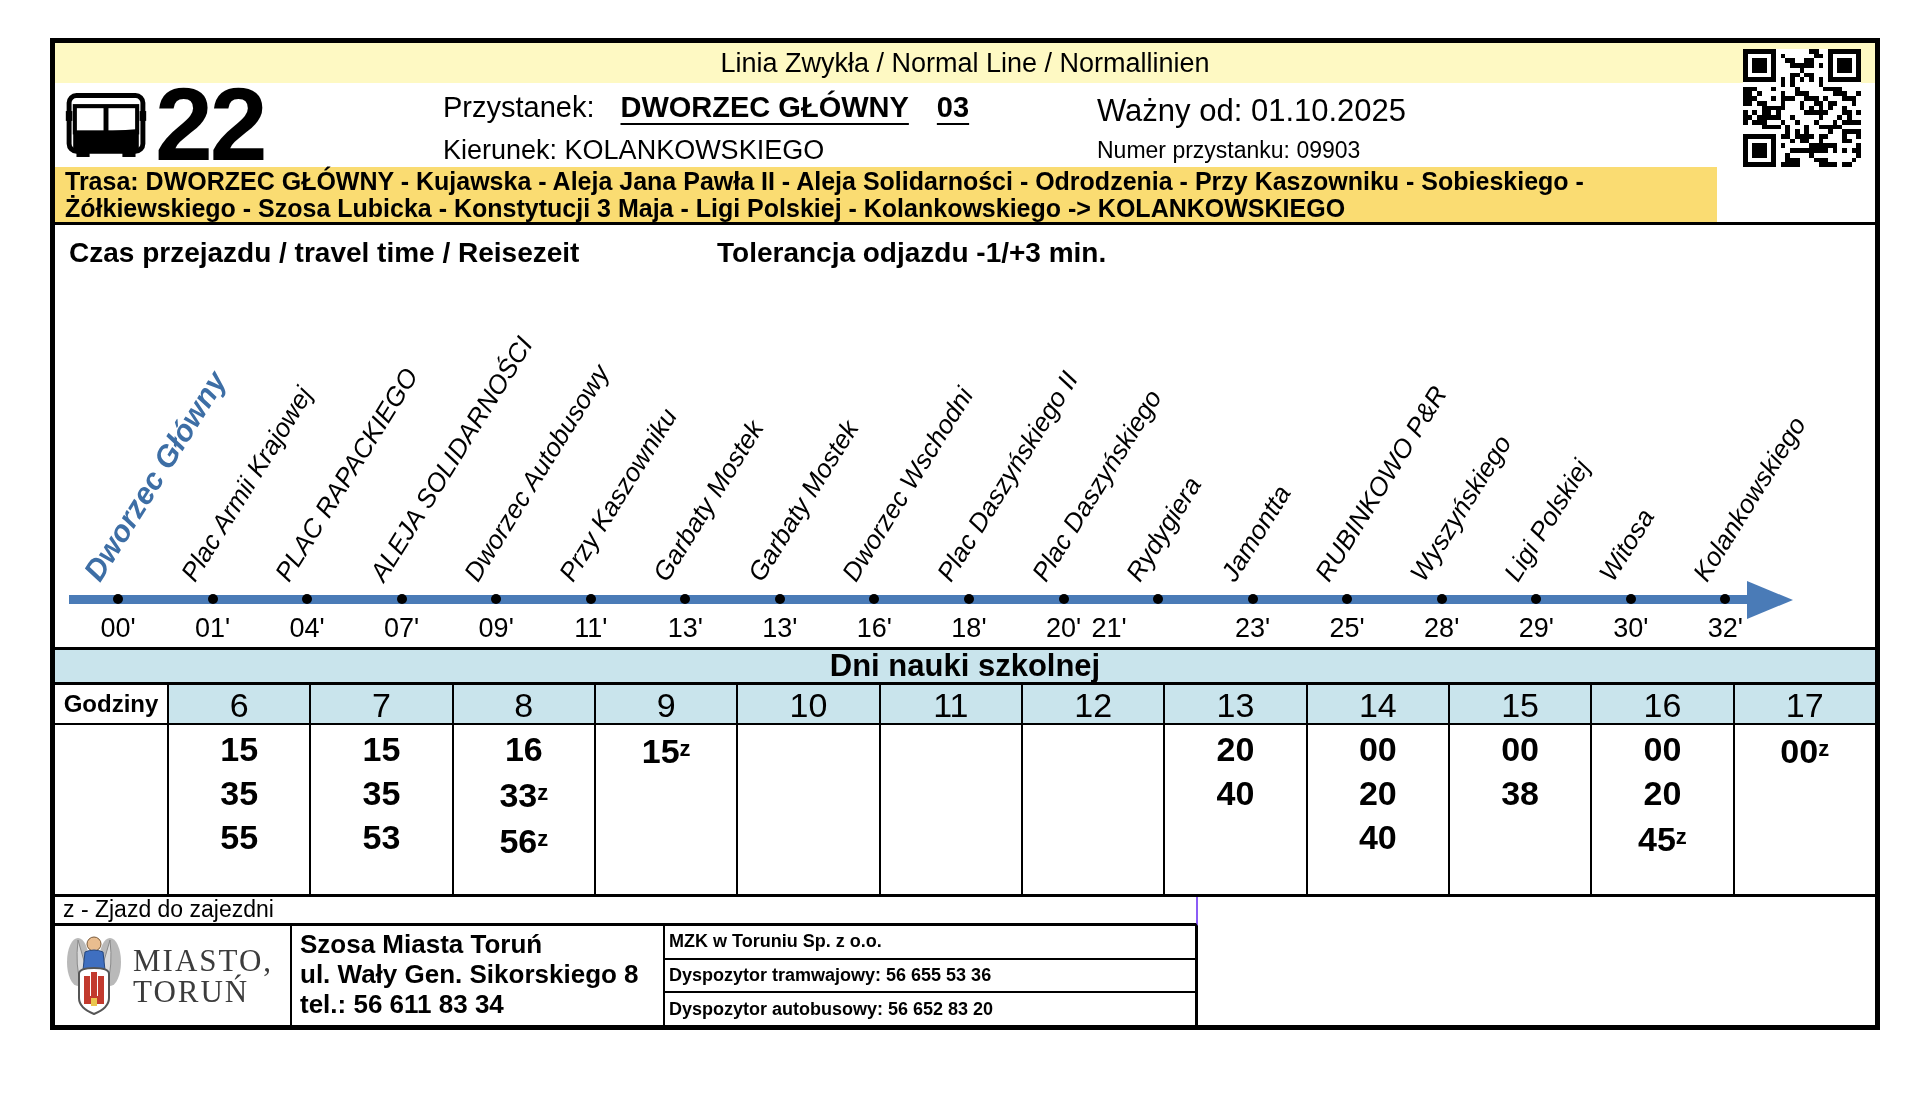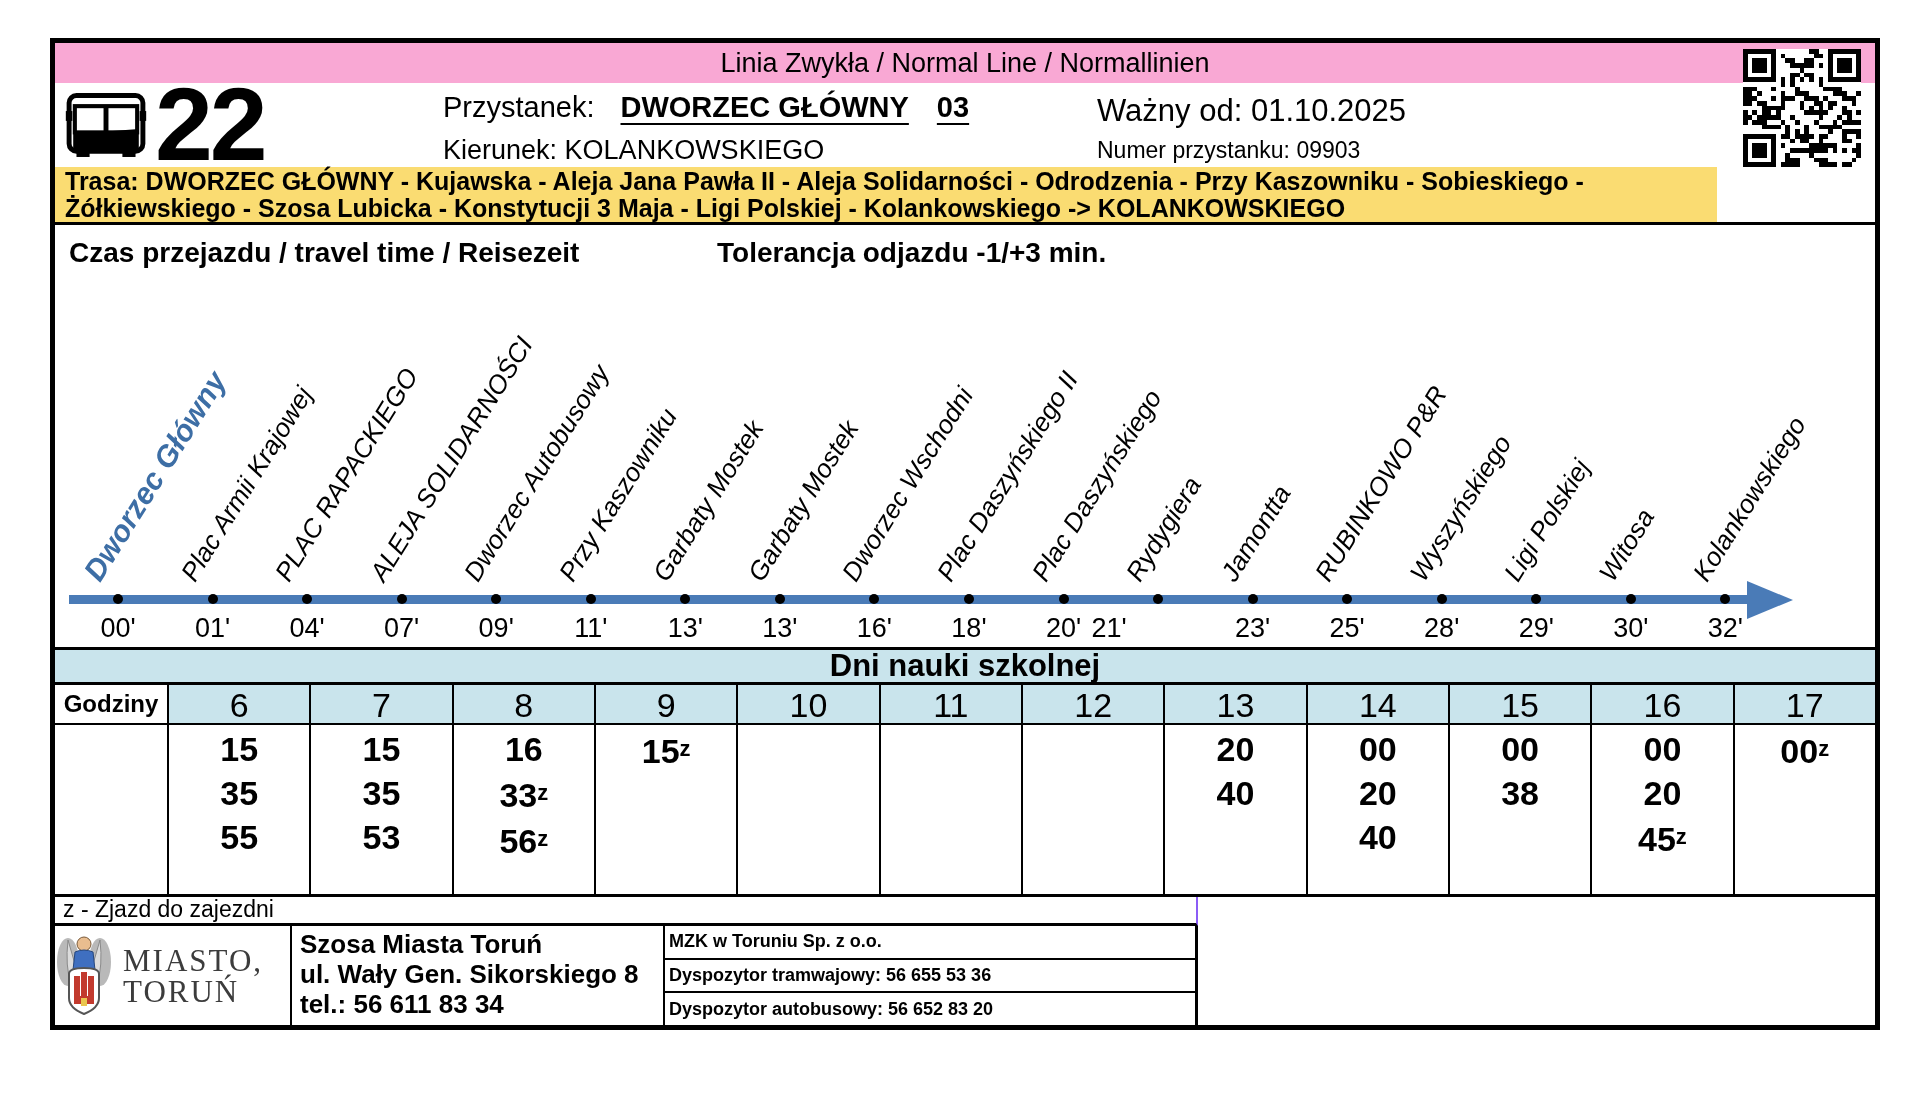--- a/index.html
+++ b/index.html
@@ -1,20 +1,20 @@
 <!DOCTYPE html>
 <html lang="pl"><head>
 <meta charset="utf-8">
 <style>
   html,body{margin:0;padding:0;background:#fff;}
   body{width:1920px;height:1116px;position:relative;font-family:"Liberation Sans",sans-serif;color:#000;overflow:hidden;}
   .sheet{position:absolute;left:50px;top:38px;width:1830px;height:992px;border:5px solid #000;box-sizing:border-box;background:#fff;display:flex;flex-direction:column;}
 
   
-  .top-bar{height:40px;background:#f9a8d4;text-align:center;font-size:27px;line-height:40px;flex:none;}
+  .top-bar{height:40px;background:#fef9c3;text-align:center;font-size:27px;line-height:40px;flex:none;}
 
   
   .header-row{position:relative;height:84px;flex:none;}
   .bus-icon{position:absolute;left:10px;top:10px;}
   .line-number{position:absolute;left:100px;top:-18px;font-size:104px;font-weight:bold;letter-spacing:-3px;}
   .stop-line{position:absolute;left:388px;top:8px;font-size:29px;}
   .stop-line .lbl{font-weight:normal;margin-right:26px;}
   .stop-line .val{font-weight:bold;text-decoration:underline;text-underline-offset:6px;}
   .stop-line .plat{font-weight:bold;text-decoration:underline;text-underline-offset:6px;margin-left:28px;}
   .dir-line{position:absolute;left:388px;top:52px;font-size:27px;}
@@ -53,21 +53,21 @@
   .label-col .hour-cell{background:#fff;font-size:24px;font-weight:bold;line-height:38px;}
   .mins-cell{flex:1;text-align:center;font-size:34px;font-weight:bold;line-height:44px;padding-top:2px;}
   .label-col .mins-cell{font-size:24px;line-height:26px;padding-top:5px;text-align:center;}
   sup.z{font-size:22px;vertical-align:7px;}
 
   
   .legend-row{flex:none;width:1143px;height:29px;box-sizing:border-box;border-right:2px solid #8b5cf6;border-bottom:3px solid #000;font-size:23px;line-height:25px;padding-left:8px;}
 
   
   .footer{flex:1;width:1143px;box-sizing:border-box;border-right:3px solid #000;display:flex;}
-  .logo-box{flex:none;width:237px;box-sizing:border-box;border-right:2px solid #000;display:flex;align-items:center;padding-left:0;}
+  .logo-box{flex:none;width:237px;box-sizing:border-box;border-right:2px solid #000;display:flex;align-items:center;padding-left:10px;}
   .logo-text{margin-left:10px;font-family:"Liberation Serif",serif;font-size:31px;line-height:31px;letter-spacing:2px;color:#3c3c3c;}
   .addr-box{flex:none;width:373px;box-sizing:border-box;border-right:2px solid #000;font-size:26px;font-weight:bold;line-height:30px;padding:3px 0 0 8px;}
   .mzk-box{flex:1;display:flex;flex-direction:column;}
   .mzk-row{flex:1;box-sizing:border-box;border-bottom:2px solid #000;font-size:18px;font-weight:bold;padding-left:4px;display:flex;align-items:center;}
   .mzk-row:last-child{border-bottom:none;}
 </style>
 </head>
 <body>
 
 <div class="sheet">

